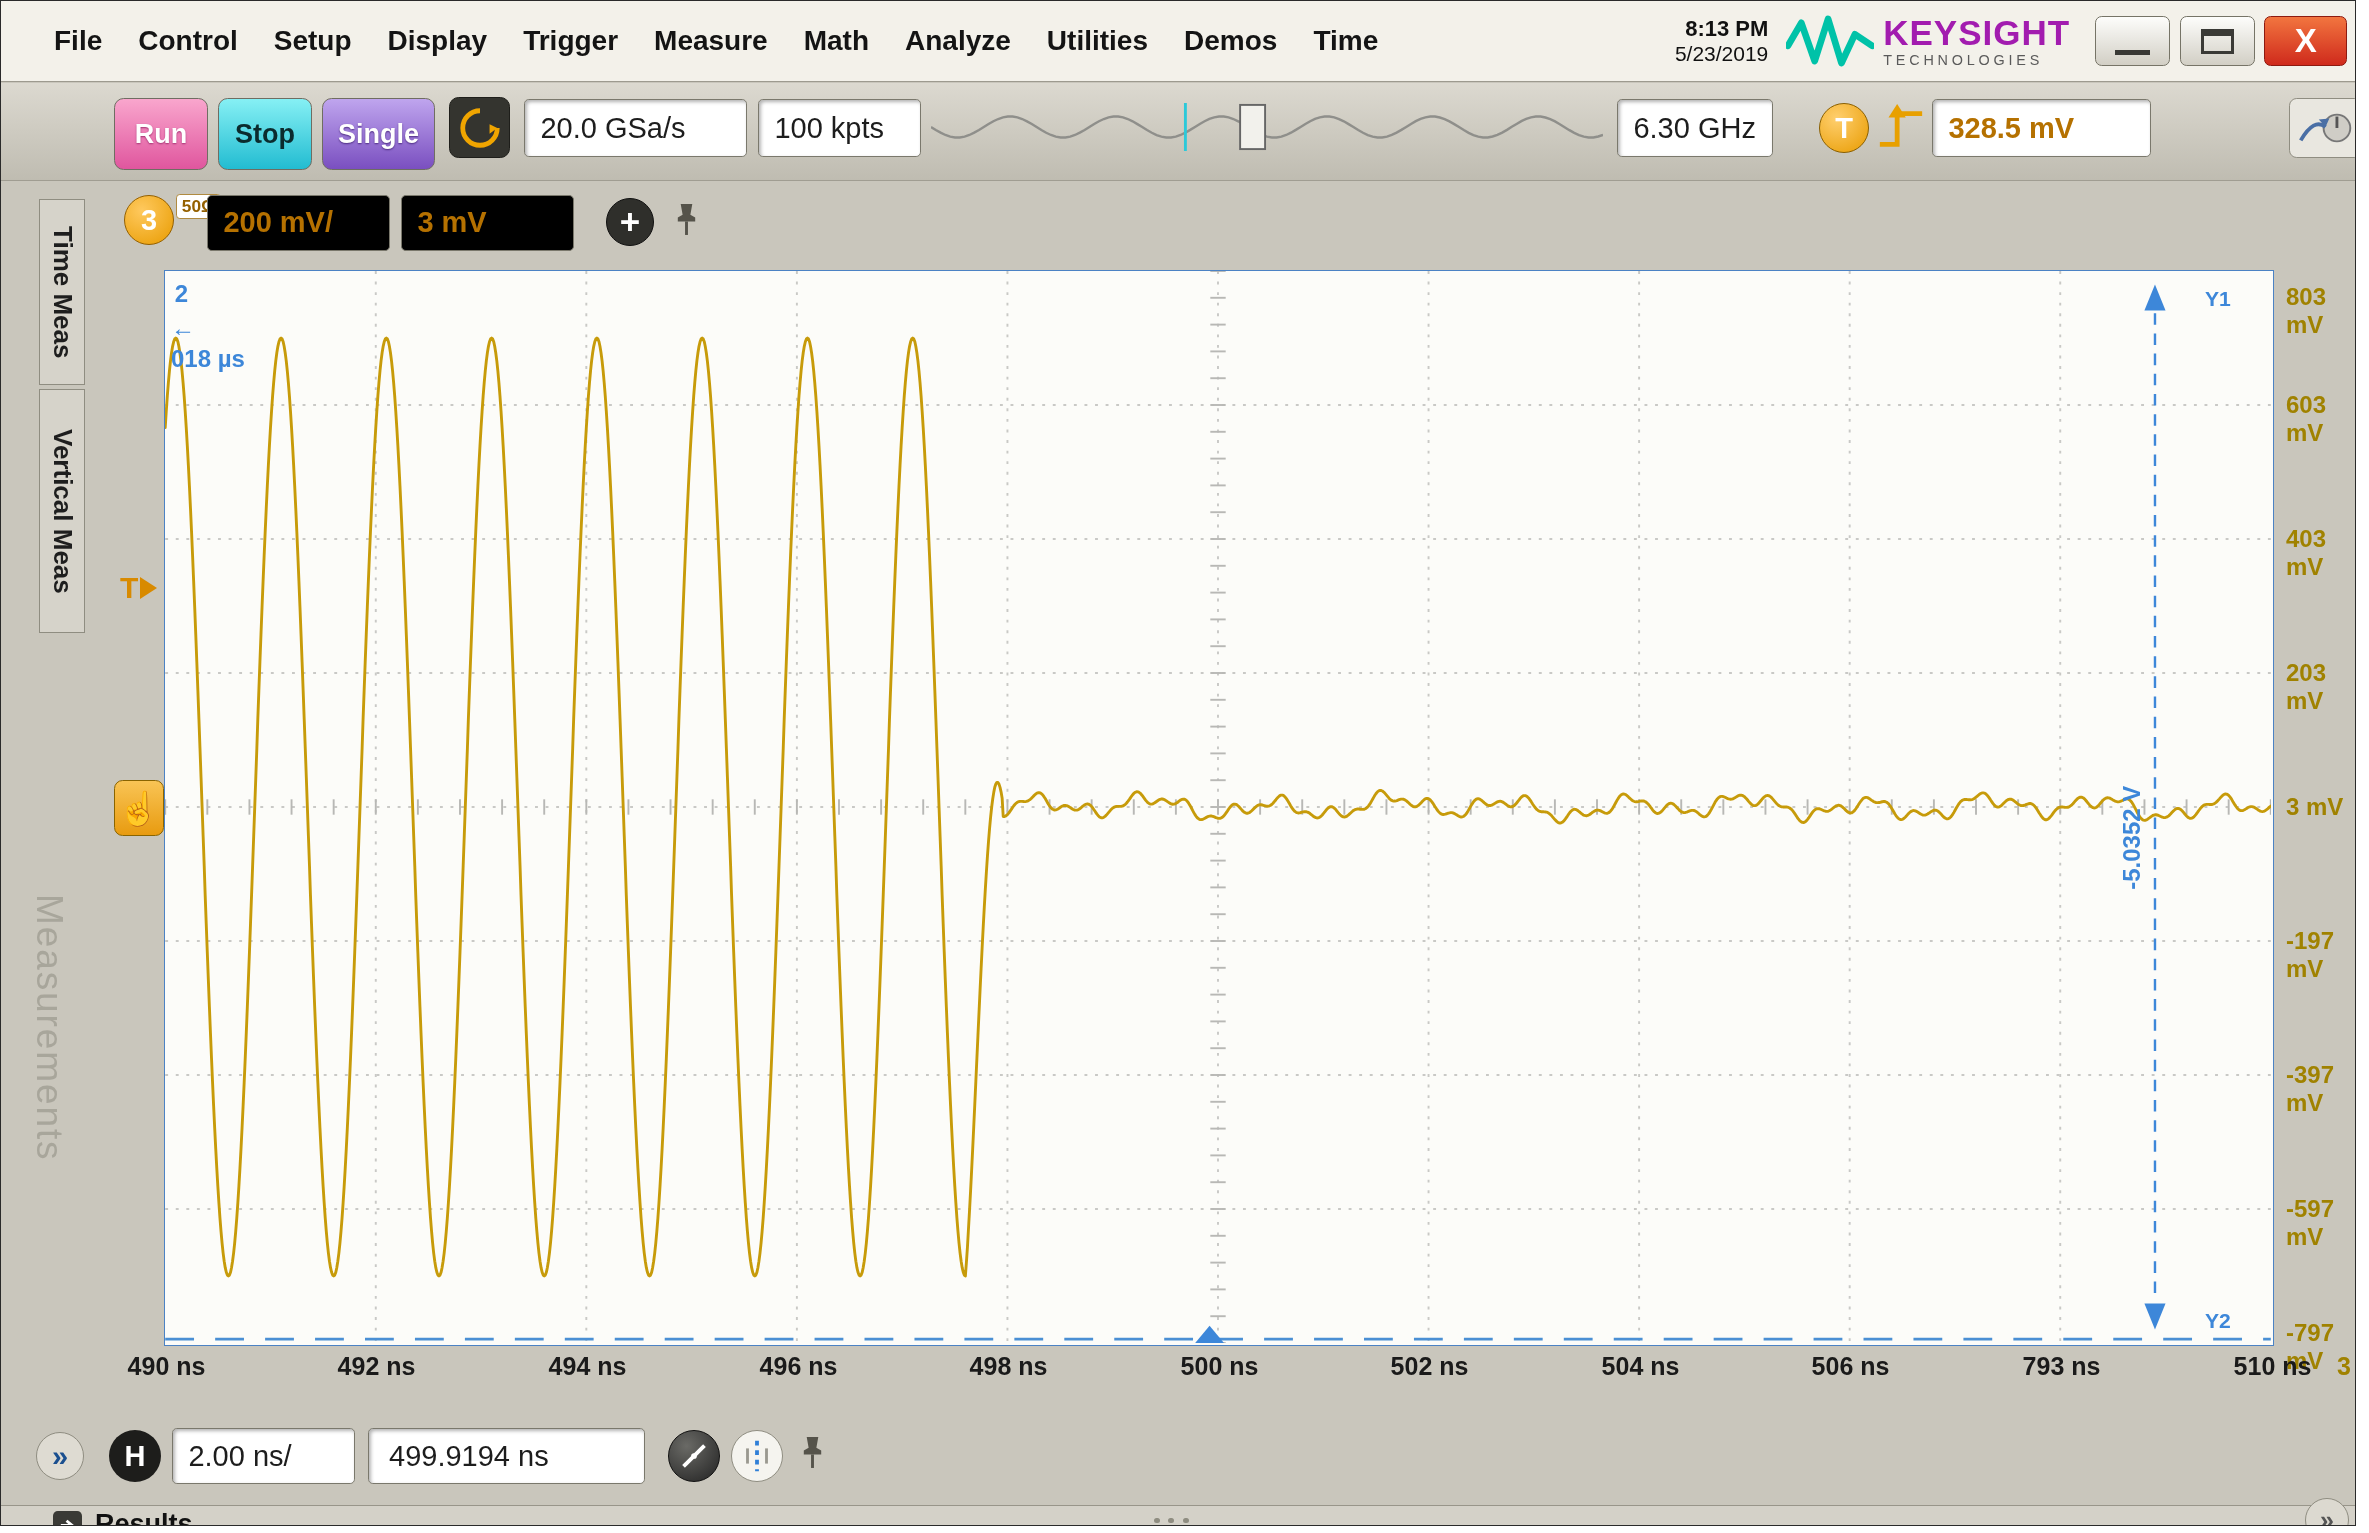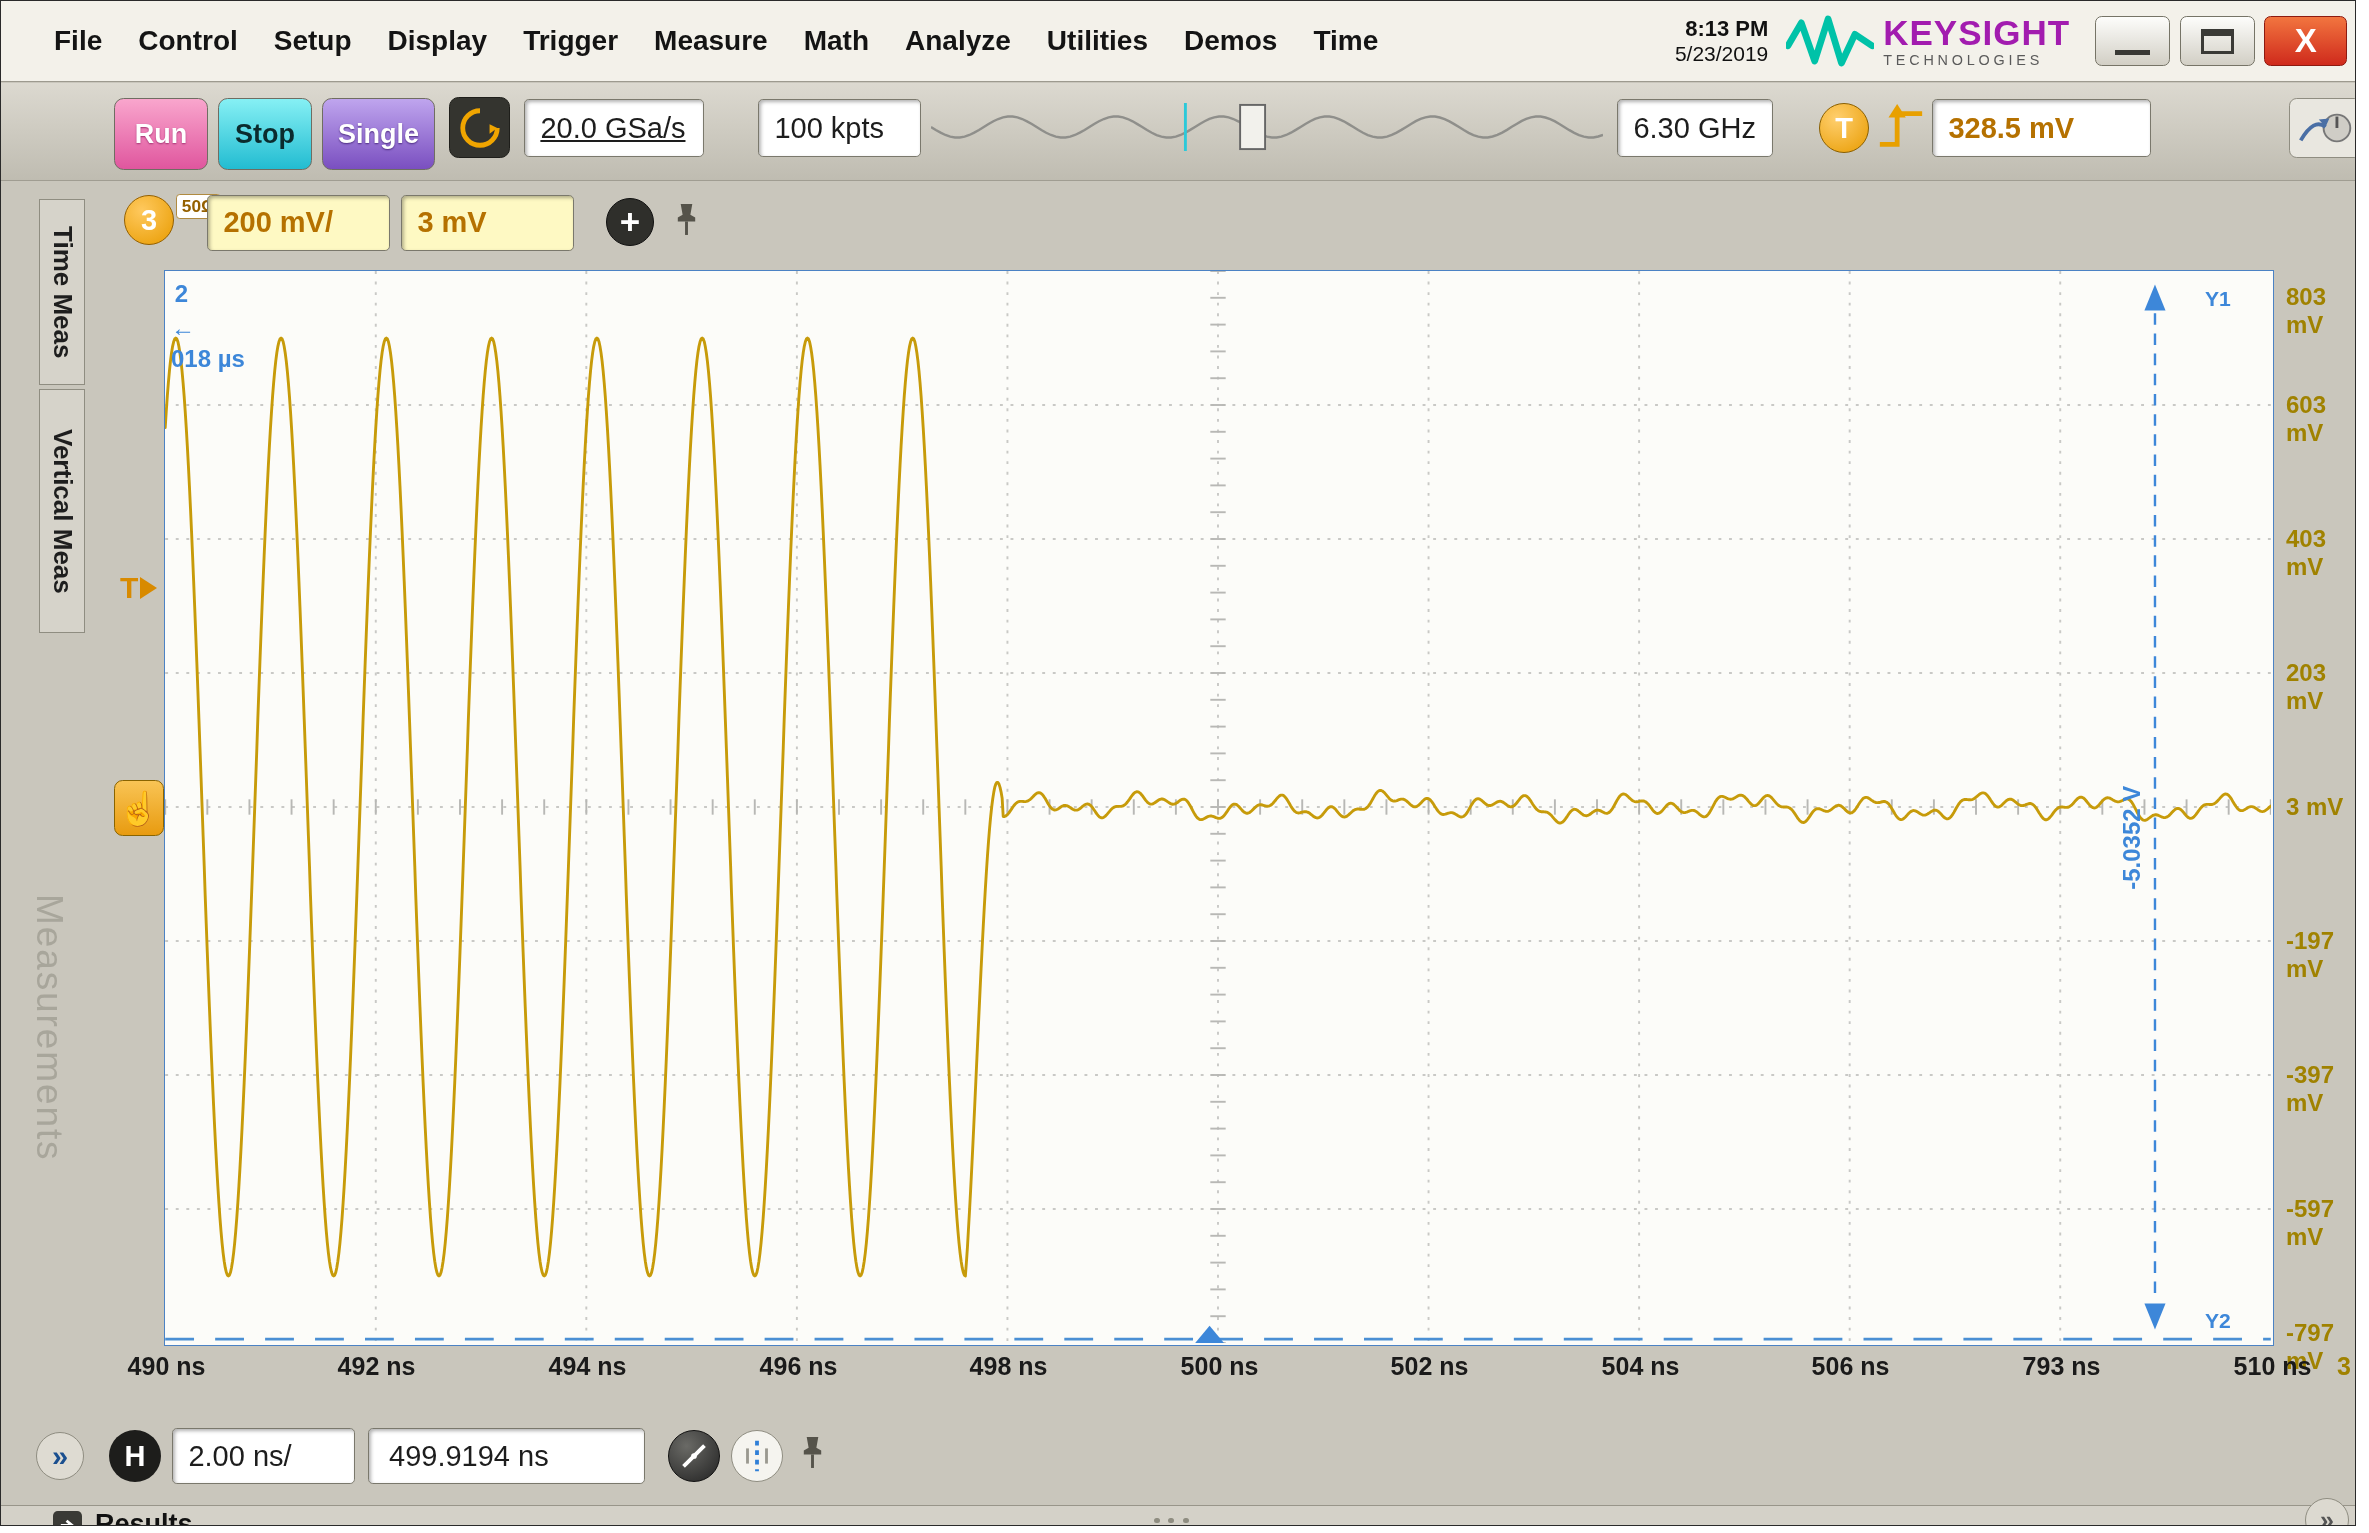--- a/index.html
+++ b/index.html
@@ -34,40 +34,40 @@
   .acq-btn { position:absolute; top:15.4px; height:72px; border-radius:9.6px; border:1px solid #6f6d62;
              display:flex; align-items:center; justify-content:center; font-size:27px; font-weight:bold; }
   .btn-run    { left:113px; width:94px;  background:linear-gradient(#f9a6cd,#e0569e); color:#fff; text-shadow:0 1px 1.9px #a33272; }
   .btn-stop   { left:217px; width:94px;  background:linear-gradient(#86f0f4,#22bcd1); color:#0b2b2e; }
   .btn-single { left:321px; width:113px; background:linear-gradient(#bfa5ee,#7a4fc0); color:#fff; text-shadow:0 1px 1.9px #4c2b80; }
   .autoscale  { position:absolute; left:448px; top:14.4px; width:61px; height:61px; background:#34342f;
                 border-radius:9.6px; border:1px solid #1e1e1a; display:flex; align-items:center; justify-content:center; }
   .vbox { position:absolute; top:16.3px; height:58px; background:#fff; border:1px solid #7a786c; border-radius:4.8px;
           box-shadow:inset 1.9px 1.9px 3.8px rgba(0,0,0,.30); display:flex; align-items:center;
           padding:0 15.4px; font-size:29px; color:#1d1d1d; }
-  .box-gsa  { left:523px;  width:180px;text-decoration:underline; }
+  .box-gsa  { left:523px;  width:223px; }
   .box-kpts { left:757px;  width:163px; }
   .preview  { position:absolute; left:930px; top:14.4px; width:672px; height:60px; }
   .box-ghz  { left:1616px; width:156px; }
   .t-badge  { position:absolute; left:1818px; top:20px; width:50px; height:50px; border-radius:50%;
               background:radial-gradient(circle at 35% 30%, #ffcf6e, #e89b00); border:1.9px solid #8a5f00;
               color:#fff; font-size:29px; font-weight:bold; display:flex; align-items:center; justify-content:center; }
   .edge-icon { position:absolute; left:1875px; top:17.3px; }
   .box-trig { left:1931px; width:219px; color:#b57100; font-weight:bold; }
   .knob-icon { position:absolute; left:2288px; top:15.4px; width:73px; height:60px; background:#e9e7e0;
                border:1px solid #8f8d81; border-radius:7.7px; display:flex; align-items:center; justify-content:center; }
 
   
   .chan-row { position:absolute; left:0; top:181px; right:0; height:81px; }
   .chan-badge { position:absolute; left:123px; top:13.4px; width:50px; height:50px; border-radius:50%;
                 background:radial-gradient(circle at 35% 30%, #ffc95e, #e89b00); border:1.9px solid #946000;
                 color:#fff; font-size:29px; font-weight:bold; display:flex; align-items:center; justify-content:center; }
   .chan-imp { position:absolute; left:175px; top:11.5px; background:#fff; border:1px solid #b08a40; border-radius:3.8px;
               font-size:17.3px; font-weight:bold; color:#946000; padding:1px 4.8px; }
-  .cbox { position:absolute; top:12.5px; height:56px; background:#fef9c3; border:1px solid #7a786c; border-radius:4.8px;
+  .cbox { position:absolute; top:12.5px; height:56px; background:#000000; border:1px solid #7a786c; border-radius:4.8px;
           box-shadow:inset 1.9px 1.9px 3.8px rgba(0,0,0,.30); display:flex; align-items:center;
           padding:0 15.4px; font-size:29px; font-weight:bold; color:#b57100; }
   .box-scale  { left:206px; width:183px; }
   .box-offset { left:400px; width:173px; }
   .plus-btn { position:absolute; left:605px; top:16.3px; width:48px; height:48px; border-radius:50%;
               background:#2f2f2b; color:#fff; font-size:35px; font-weight:bold;
               display:flex; align-items:center; justify-content:center; border:1px solid #111; }
   .pin-btn { position:absolute; top:19px; }
   .pin-chan { left:671px; }
 

